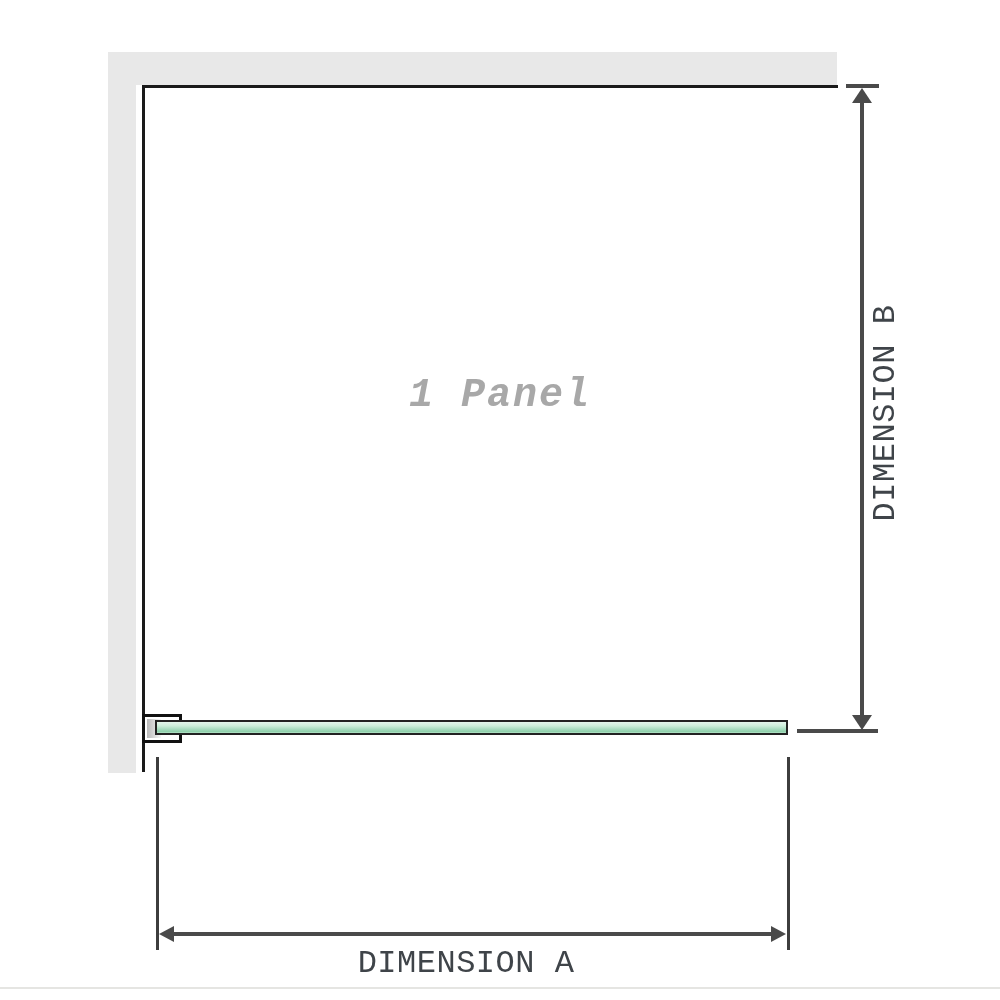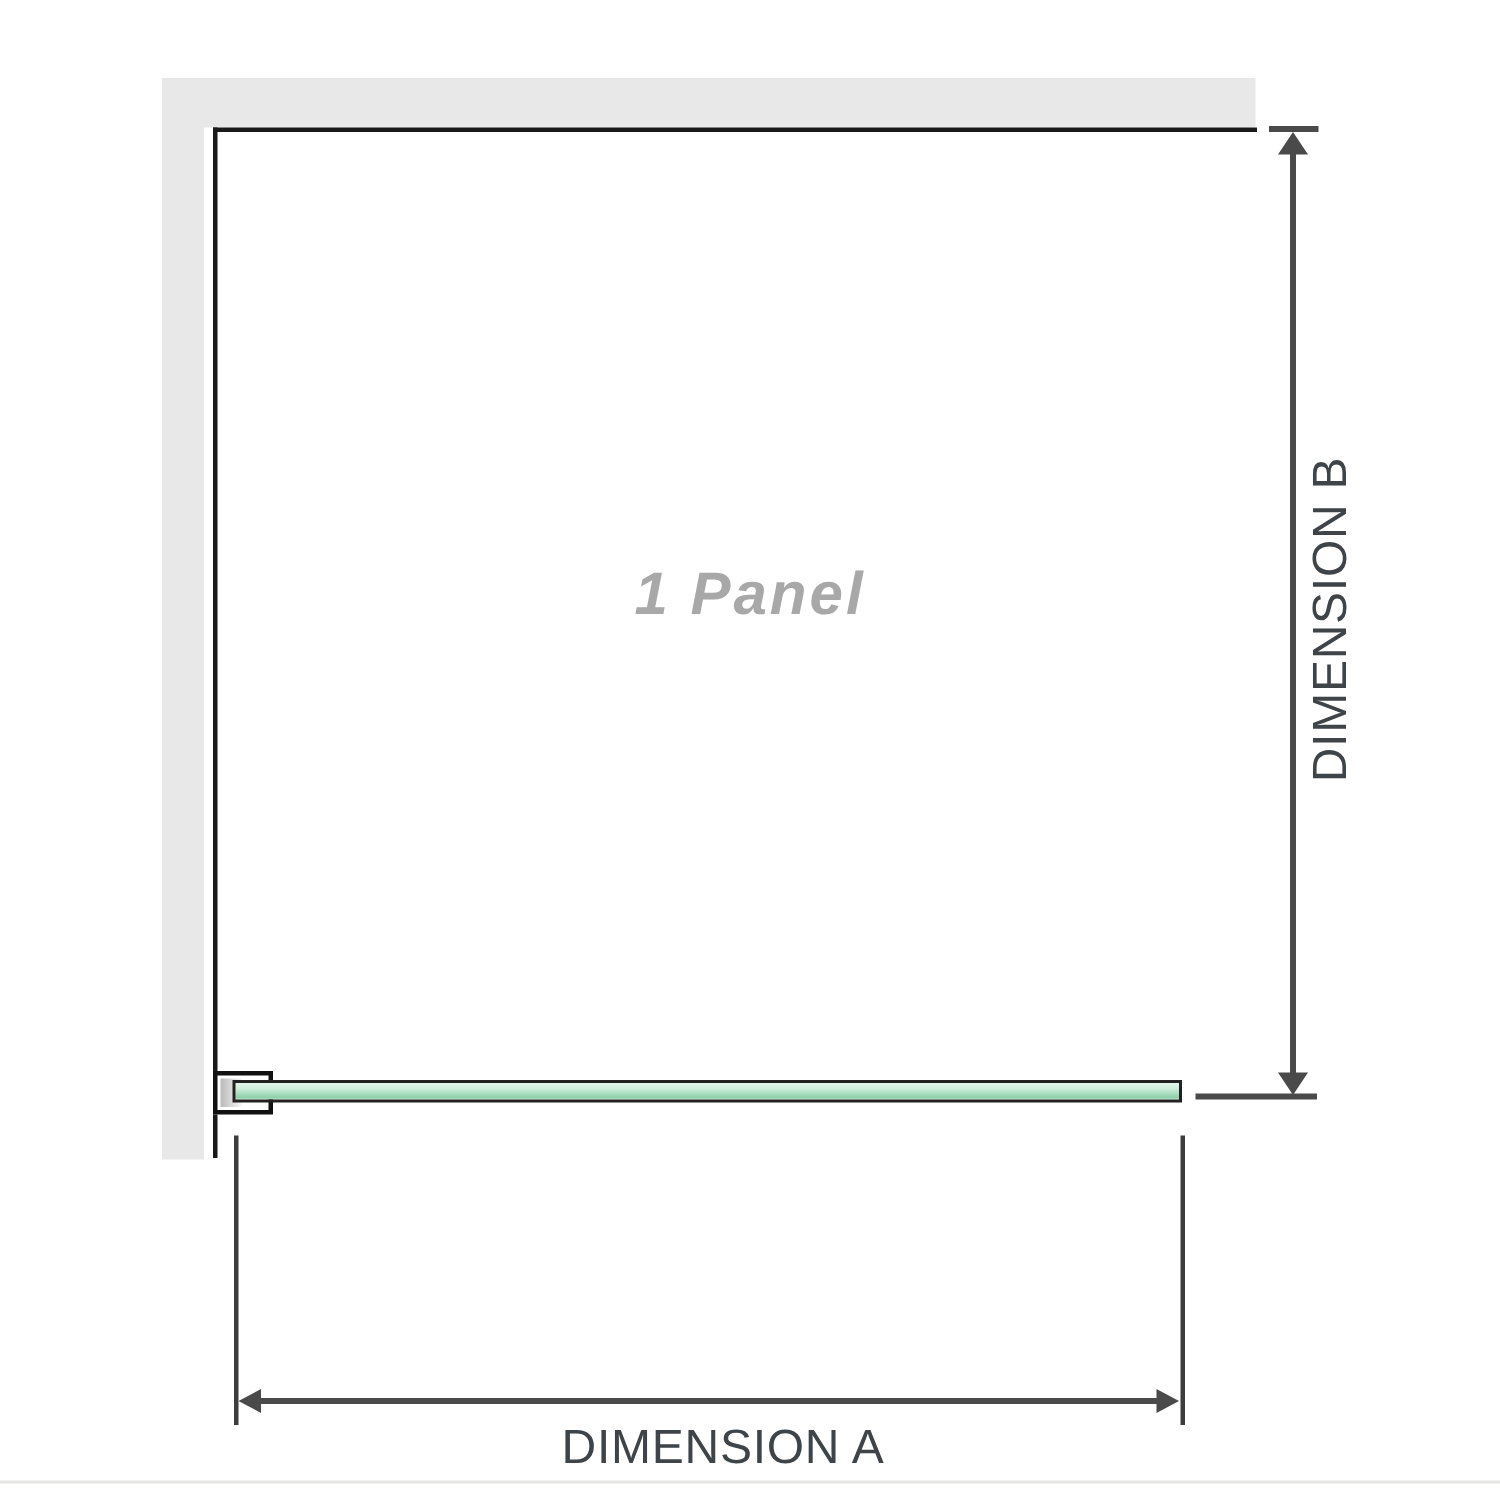--- a/index.html
+++ b/index.html
@@ -2,21 +2,21 @@
 <html style="--wall: #e8e8e8; --panel_border: #1a1a1a; --bracket_border: #111111; --glass_border: #222222; --glass_fill_light: #e4f5ec; --glass_fill_mid: #a8dcc0; --glass_fill_dark: #8fd0ab; --dimension_line: #4a4a4a; --extension_line: #3d3d3d; --label_text: #3f4449; --panel_label_text: #a8a8a8; --baseline_rule: #e5e5e2;"><head>
 <meta charset="utf-8">
 <style>
   html, body { margin: 0; padding: 0; background: #ffffff; }
   .stage {
     position: relative;
     width: 1000px;
     height: 1000px;
     background: #ffffff;
     overflow: hidden;
-    font-family: Liberation Sans, sans-serif;
+    font-family: Liberation Mono, monospace;
   }
   .abs { position: absolute; box-sizing: border-box; }
 
   
   .wall-top  { left: 108px; top: 52px; width: 729px; height: 33px; background: var(--wall); }
   .wall-left { left: 108px; top: 52px; width: 28px;  height: 721px; background: var(--wall); }
 
   
   .panel-border-top  { left: 142px; top: 85px; width: 696px; height: 3px; background: var(--panel_border); }
   .panel-border-left { left: 142px; top: 85px; width: 3px;  height: 687px; background: var(--panel_border); }
@@ -85,21 +85,21 @@
     left: 159px; top: 926px; width: 0; height: 0;
     border-top: 8px solid transparent; border-bottom: 8px solid transparent;
     border-right: 15px solid var(--dimension_line);
   }
   .arrow-right {
     left: 771px; top: 926px; width: 0; height: 0;
     border-top: 8px solid transparent; border-bottom: 8px solid transparent;
     border-left: 15px solid var(--dimension_line);
   }
   .dima-label {
-    left: 332px; top: 946px; width: 300px;
+    left: 316px; top: 946px; width: 300px;
     text-align: center;
     font-size: 32px; line-height: 36px;
     font-weight: 300;
     letter-spacing: 0.5px;
     color: var(--label_text);
     white-space: nowrap;
   }
 
   
   .bottom-rule { left: 0; top: 987px; width: 1000px; height: 2px; background: var(--baseline_rule); }

